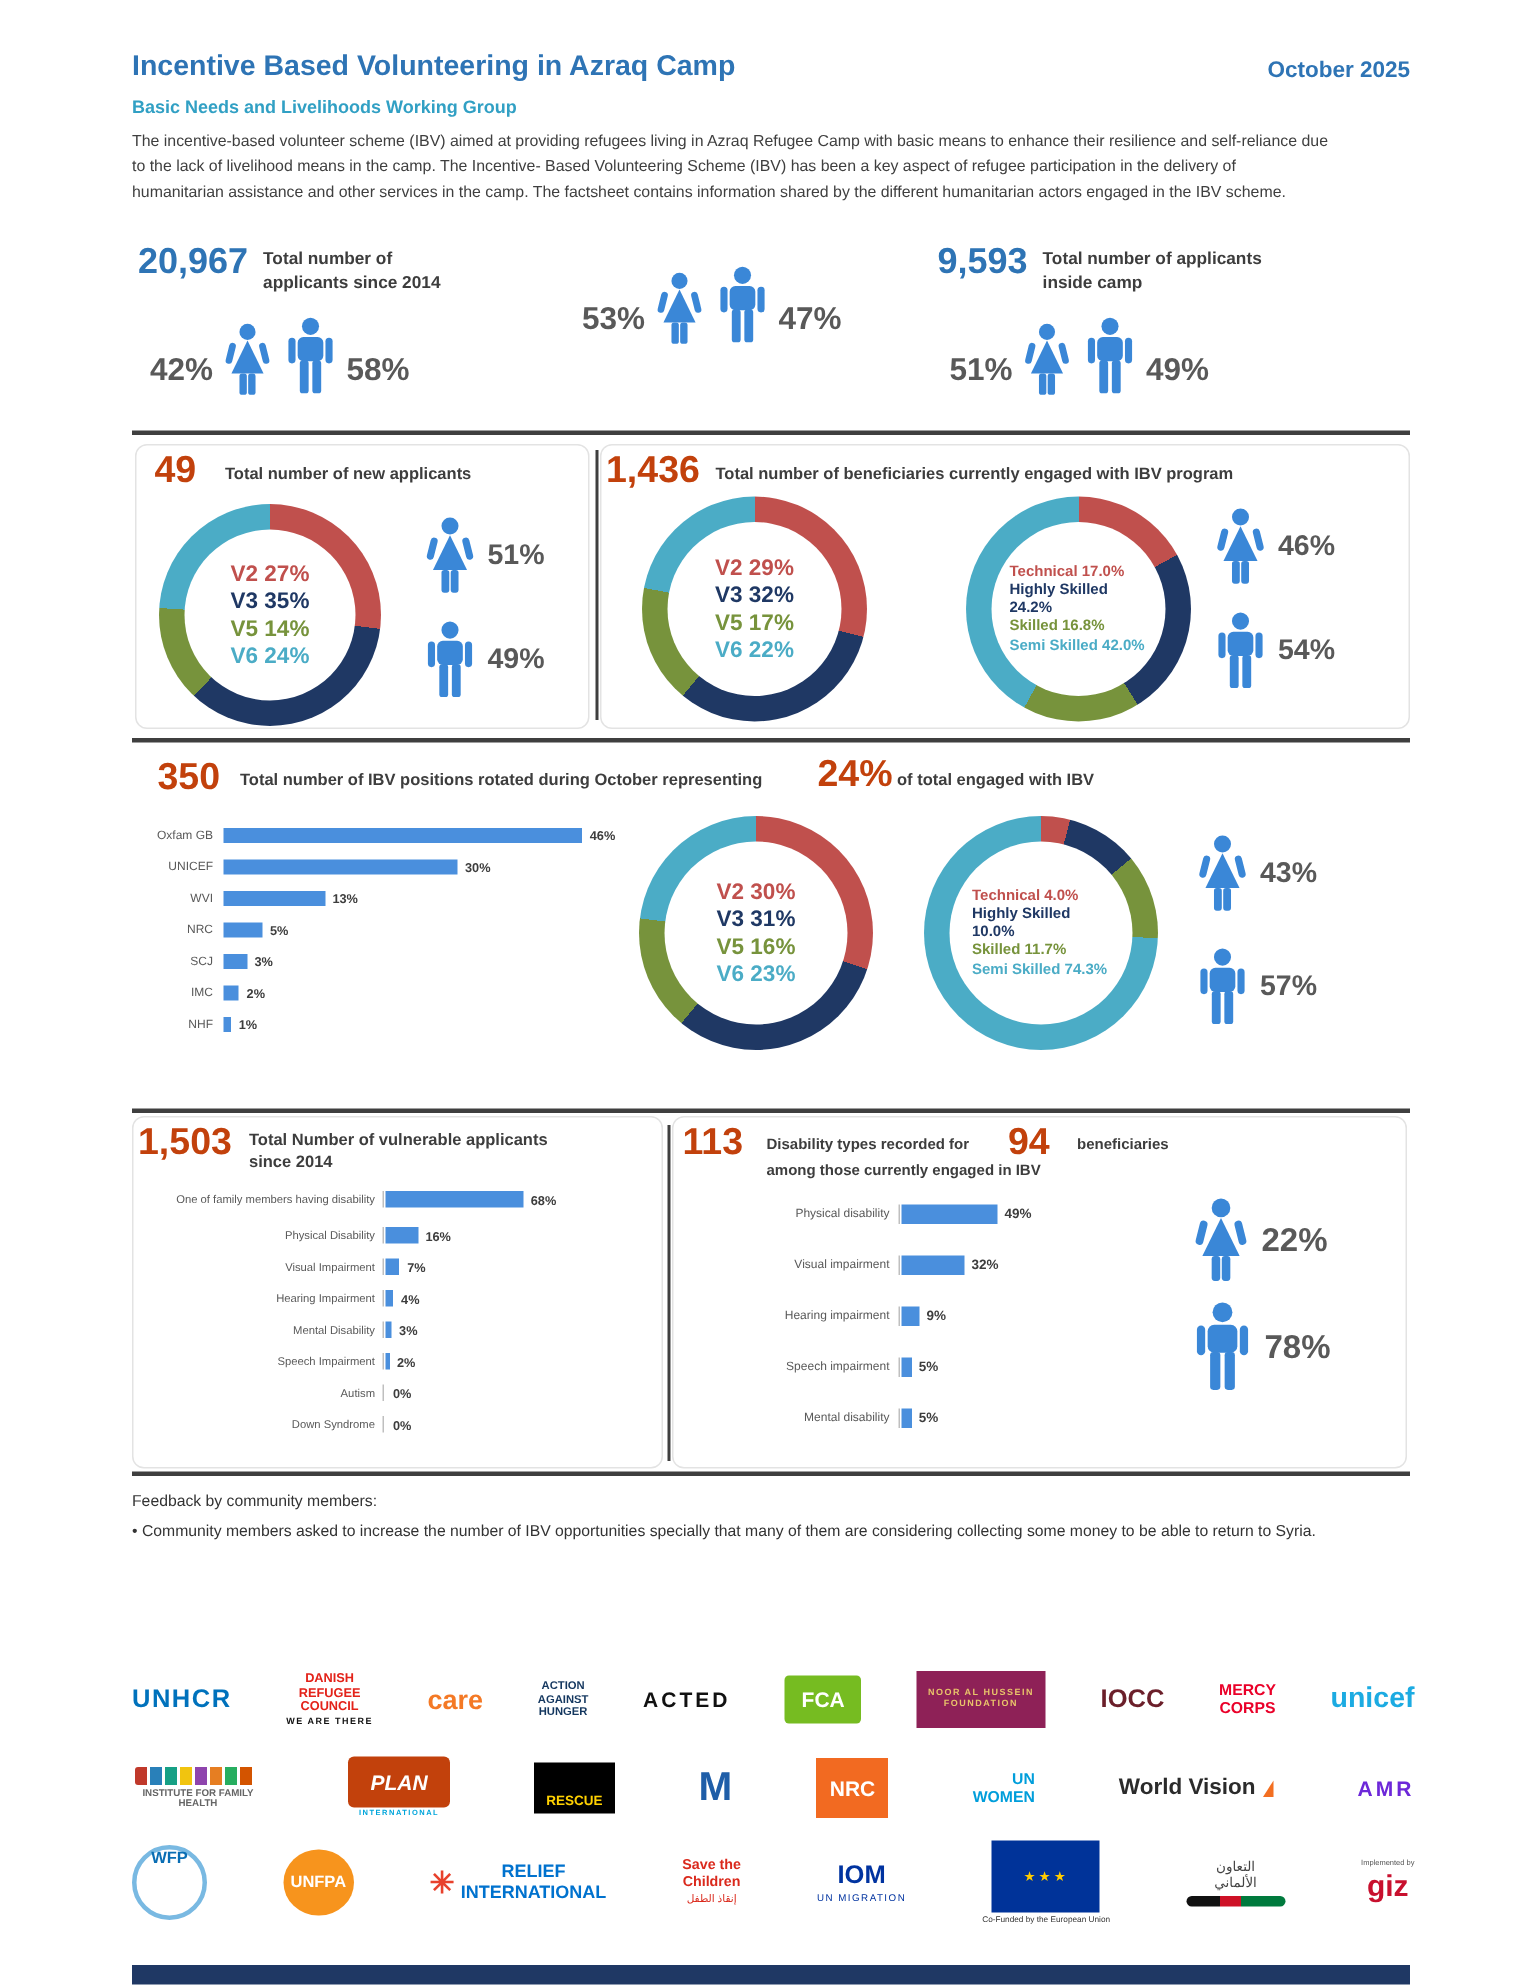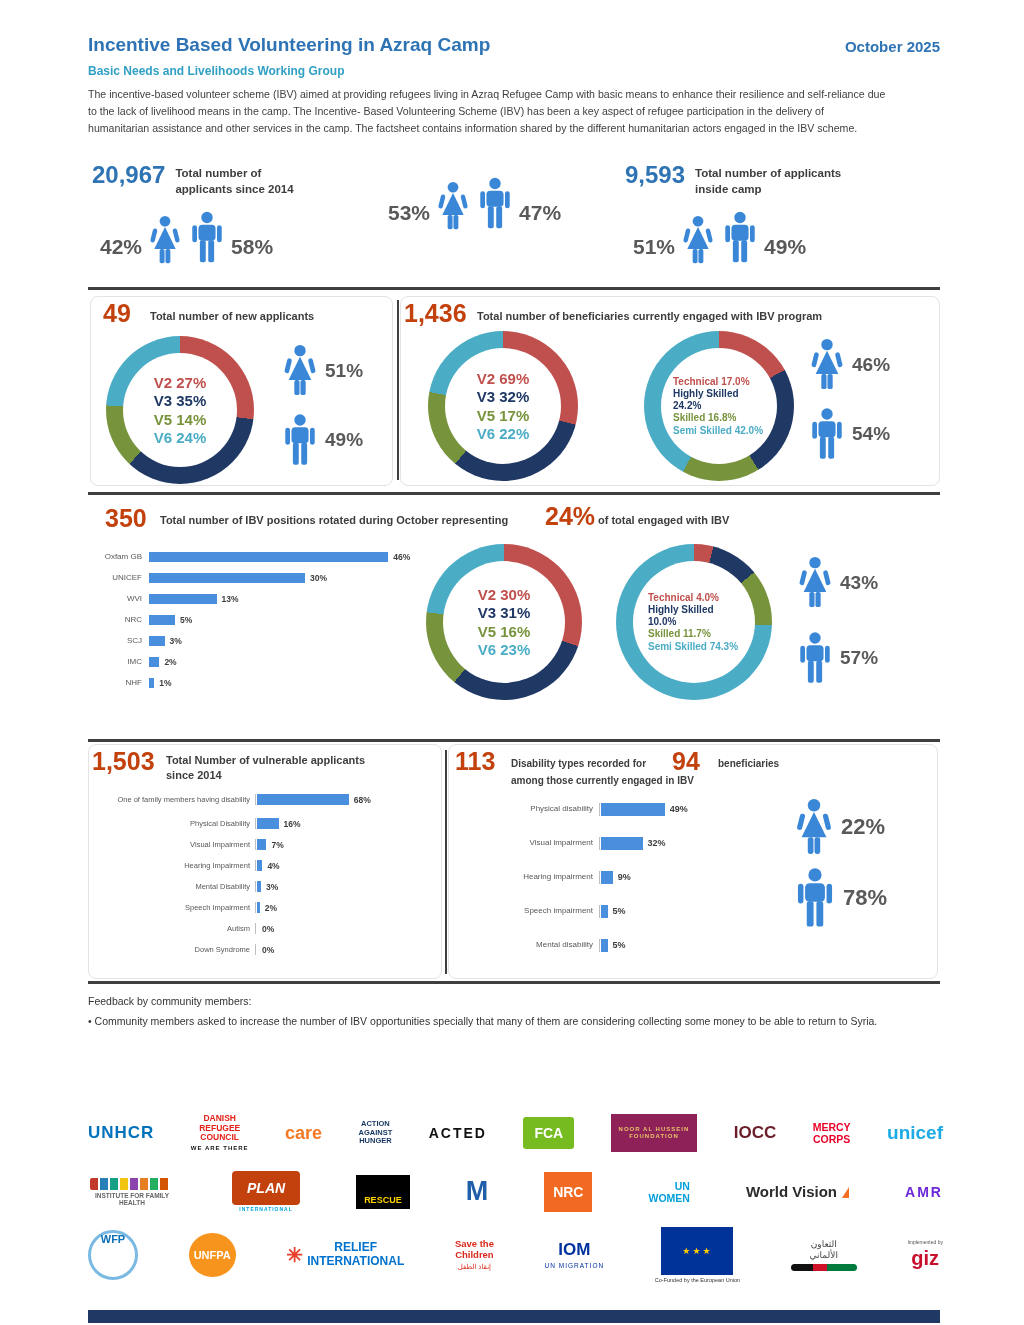--- a/index.html
+++ b/index.html
@@ -217,21 +217,21 @@
       </svg>
     <span class="pct">49%</span>
   </div>
 
   <div class="vline" id="vl1"></div>
 
   <span class="sec-num" id="s2-num2">1,436</span>
   <span class="sec-label" id="s2-label2">Total number of beneficiaries currently engaged with IBV program</span>
   <div class="donut" id="donut2" style="background: conic-gradient(rgb(192, 80, 77) 0%, rgb(192, 80, 77) 29%, rgb(31, 56, 100) 29%, rgb(31, 56, 100) 61%, rgb(119, 147, 60) 61%, rgb(119, 147, 60) 78%, rgb(75, 172, 198) 78%, rgb(75, 172, 198) 100%);">
     <div class="donut-legend">
-      <div class="leg leg-village lg0">V2 69%</div>
+      <div class="leg leg-village lg0">V2 29%</div>
       <div class="leg leg-village lg1">V3 32%</div>
       <div class="leg leg-village lg2">V5 17%</div>
       <div class="leg leg-village lg3">V6 22%</div>
     </div>
   </div>
   <div class="donut" id="donut3" style="background: conic-gradient(rgb(192, 80, 77) 0%, rgb(192, 80, 77) 17%, rgb(31, 56, 100) 17%, rgb(31, 56, 100) 41.2%, rgb(119, 147, 60) 41.2%, rgb(119, 147, 60) 58%, rgb(75, 172, 198) 58%, rgb(75, 172, 198) 100%);">
     <div class="donut-legend">
       <div class="leg leg-skill lg0">Technical 17.0%</div>
       <div class="leg leg-skill lg1">Highly Skilled 24.2%</div>
       <div class="leg leg-skill lg2">Skilled 16.8%</div>

